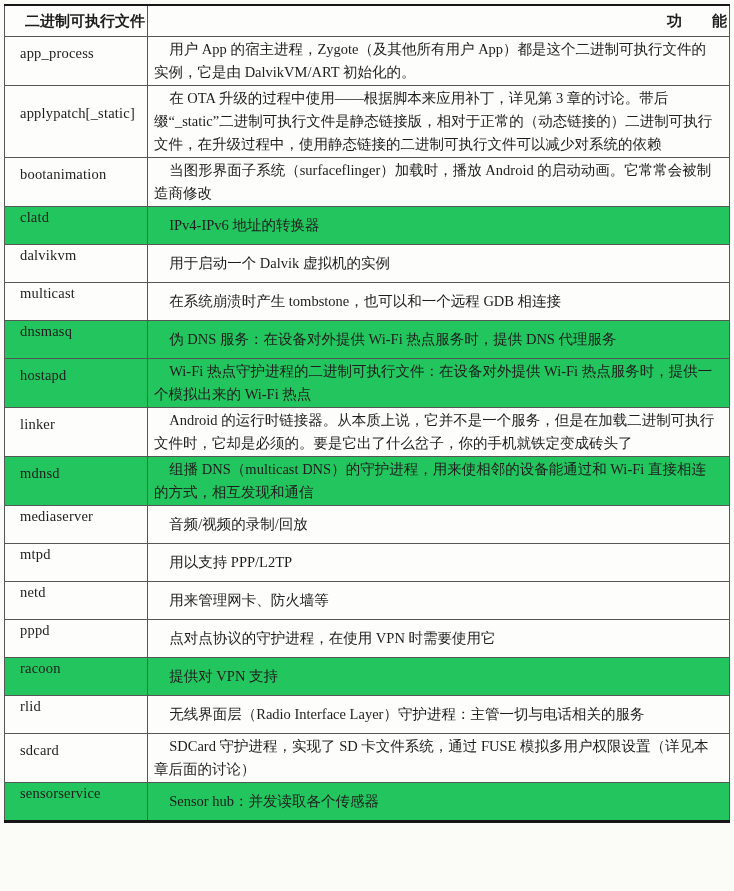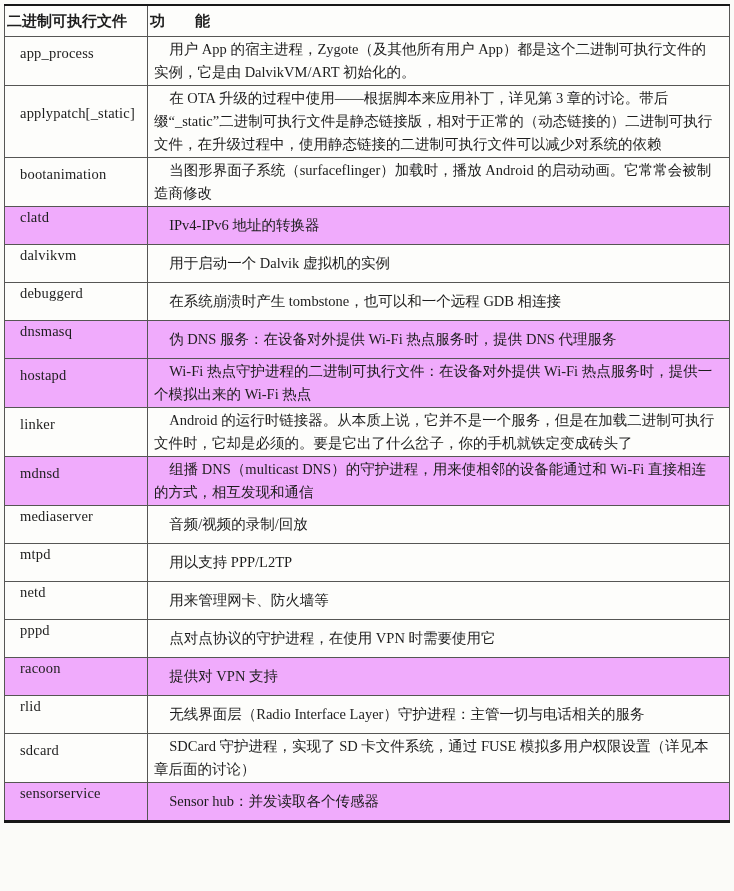--- a/index.html
+++ b/index.html
@@ -26,40 +26,40 @@
   }
   col.c-name { width: 143px; }
   th, td {
     border: 1px solid #565654;
     font-weight: normal;
   }
   thead th {
     height: 28px;
     font-weight: bold;
     font-size: 15px;
-    text-align: left;
+    text-align: right;
     vertical-align: middle;
     padding: 1px 2px;
   }
   td.name-cell {
     font-size: 14.5px;
     vertical-align: middle;
     padding: 2px 4px 18px 15px;
     letter-spacing: 0.2px;
     word-break: break-all;
   }
   td.func-cell {
     font-size: 14.5px;
     line-height: 23px;
     vertical-align: middle;
     padding: 1px 10px 1px 6px;
     text-indent: 1.05em;
   }
   tr.shaded td {
-    background: #f0abfc;
+    background: #22c55e;
   }
 </style>
 </head>
 <body>
 
 <div class="page">
   <table class="bin-table">
     <colgroup>
       <col class="c-name">
       <col class="c-func">
@@ -85,21 +85,21 @@
   </tr>
         <tr class="shaded">
     <td class="name-cell">clatd</td>
     <td class="func-cell">IPv4-IPv6 地址的转换器</td>
   </tr>
         <tr>
     <td class="name-cell">dalvikvm</td>
     <td class="func-cell">用于启动一个 Dalvik 虚拟机的实例</td>
   </tr>
         <tr>
-    <td class="name-cell">debuggerd</td>
+    <td class="name-cell">multicast</td>
     <td class="func-cell">在系统崩溃时产生 tombstone，也可以和一个远程 GDB 相连接</td>
   </tr>
         <tr class="shaded">
     <td class="name-cell">dnsmasq</td>
     <td class="func-cell">伪 DNS 服务：在设备对外提供 Wi-Fi 热点服务时，提供 DNS 代理服务</td>
   </tr>
         <tr class="shaded">
     <td class="name-cell">hostapd</td>
     <td class="func-cell">Wi-Fi 热点守护进程的二进制可执行文件：在设备对外提供 Wi-Fi 热点服务时，提供一个模拟出来的 Wi-Fi 热点</td>
   </tr>

